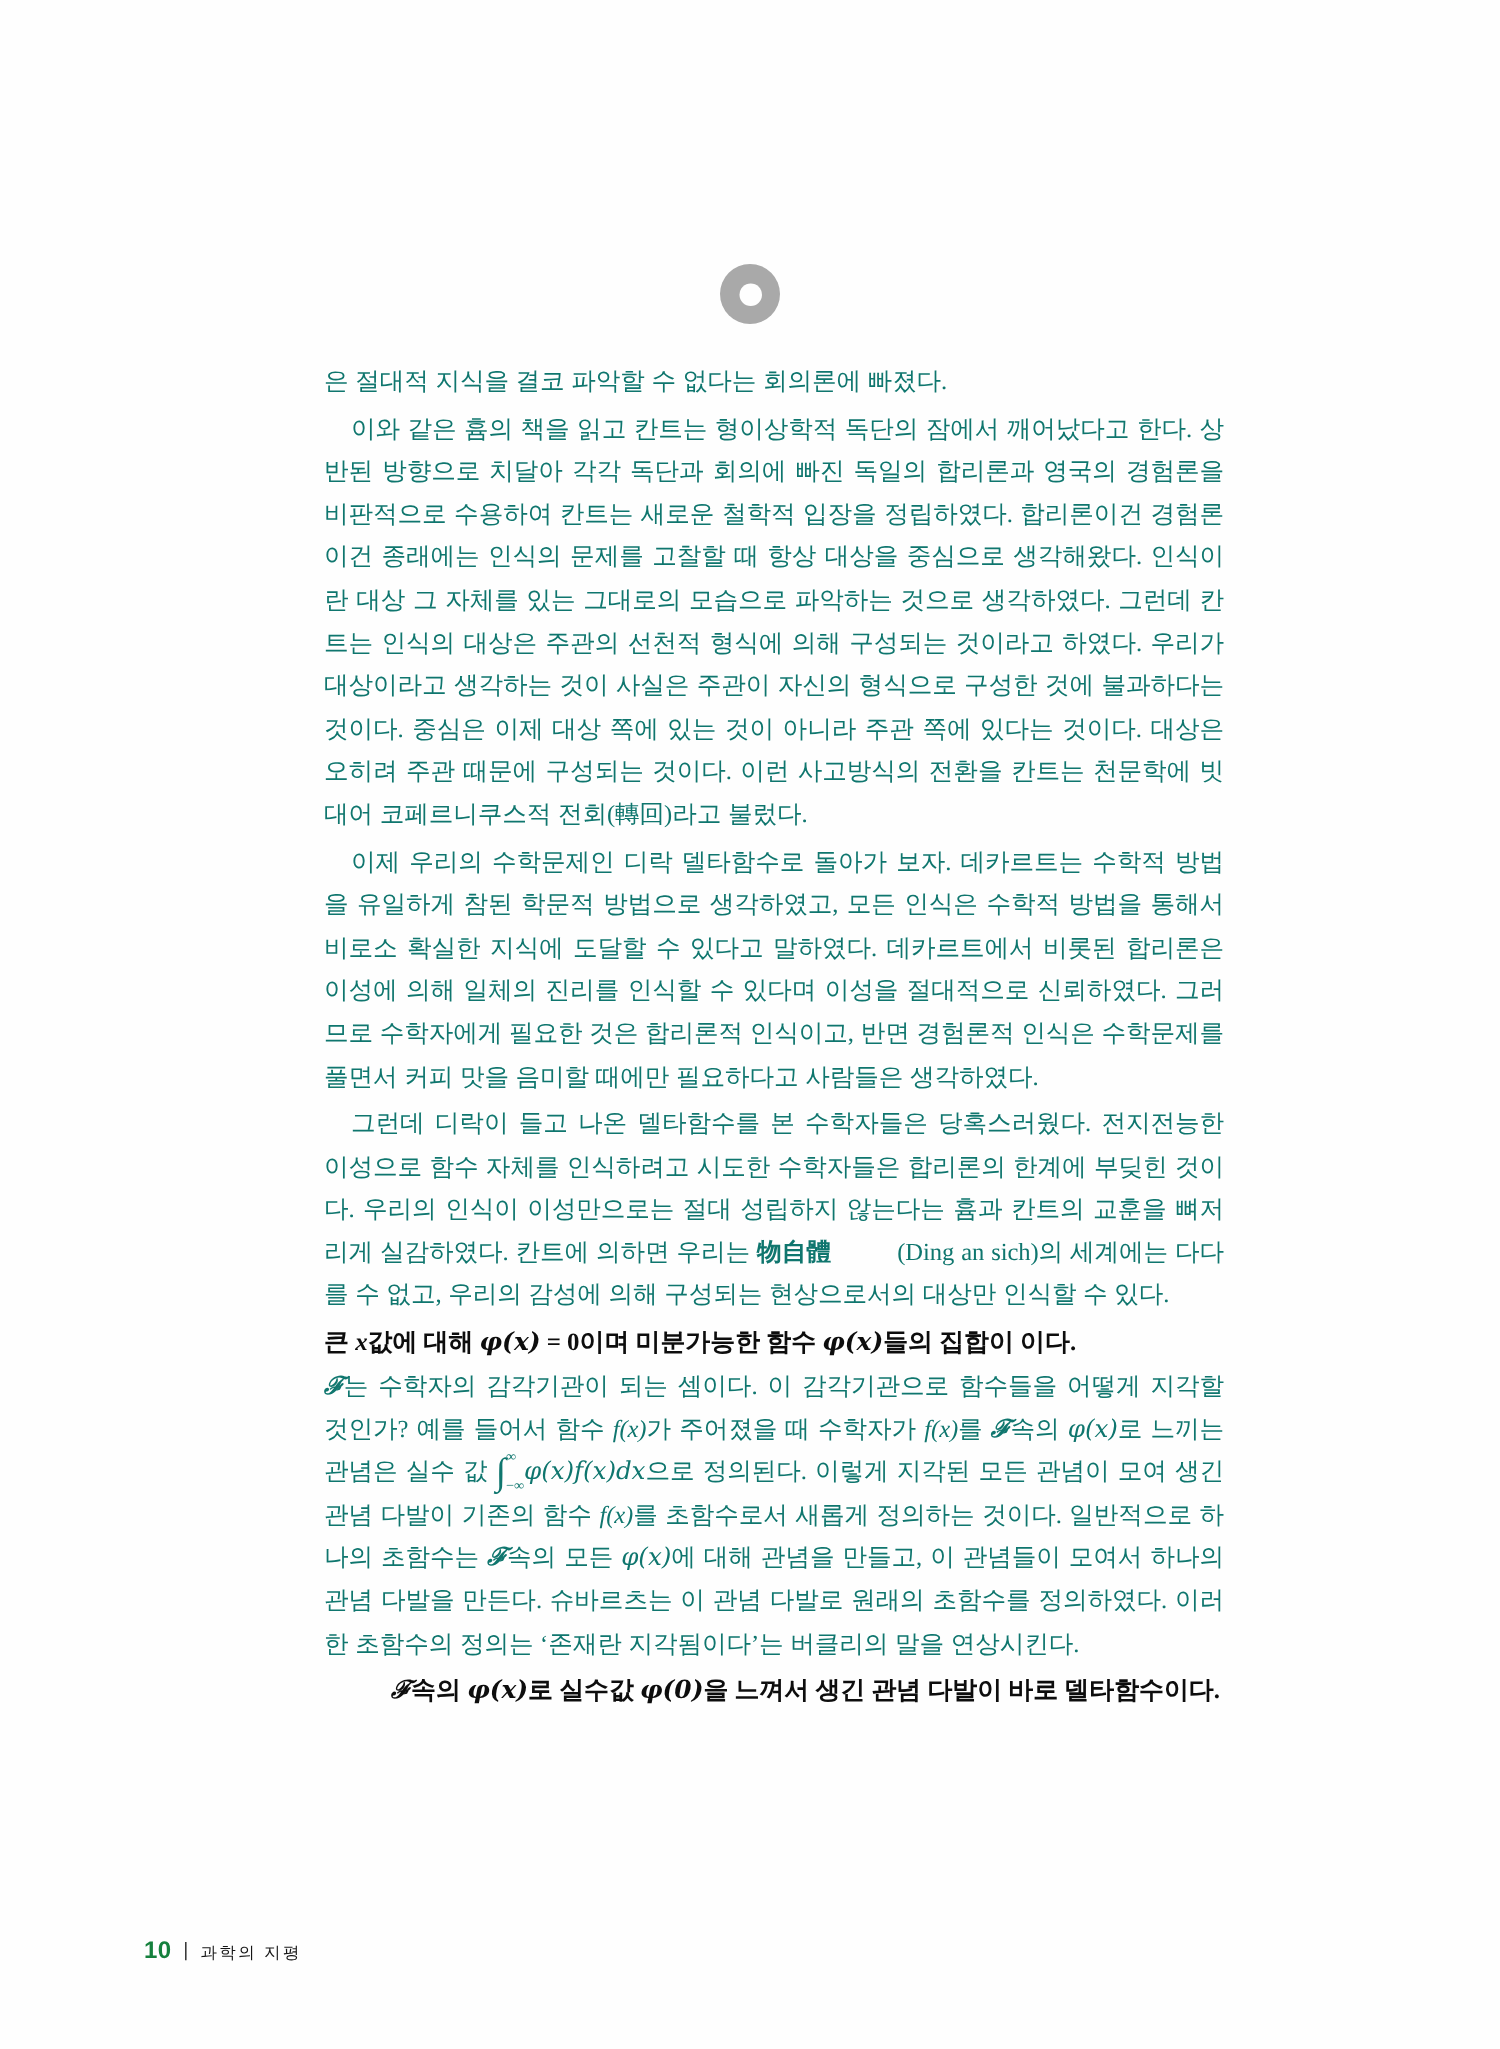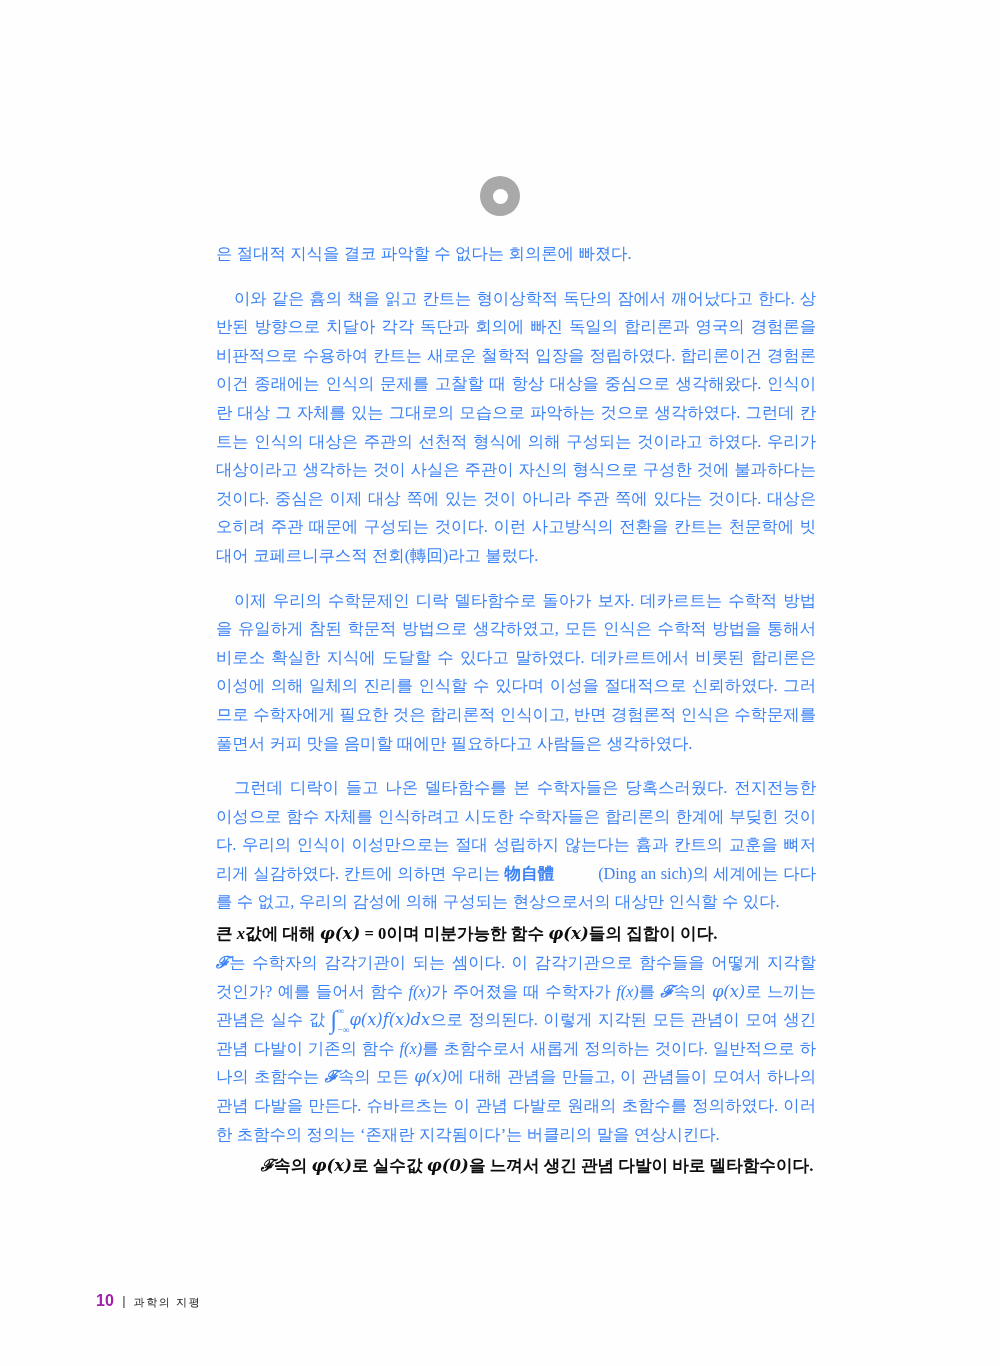--- a/index.html
+++ b/index.html
@@ -57,27 +57,27 @@
   }
 
   p.body {
     margin: 0;
     font-size: 16.4px;
     line-height: 28.6px;
     text-align: justify;
     text-justify: inter-character;
     letter-spacing: -0.05px;
     word-spacing: 0.4px;
-    color: #3b82f6;
+    color: #0f766e;
   }
   p.body.indent {
     text-indent: 18px;
   }
   p.body + p.body {
-    margin-top: 16px;
+    margin-top: 3px;
   }
 
   
   p.display {
     margin: 1px 0 0 0;
     font-size: 16.6px;
     line-height: 30px;
     text-align: left;
     font-weight: bold;
     color: #0d0d0d;
@@ -155,21 +155,21 @@
     left: 96px;
     top: 1292px;
     display: flex;
     align-items: baseline;
     gap: 0px;
   }
   .footer-page {
     font-family: "Liberation Sans", "DejaVu Sans", sans-serif;
     font-weight: bold;
     font-size: 16px;
-    color: #a21caf;
+    color: #15803d;
     letter-spacing: 0.2px;
   }
   .footer-sep {
     font-family: "Liberation Sans", "DejaVu Sans", sans-serif;
     font-size: 13px;
     color: #3a3a3a;
     margin: 0 8px;
     position: relative;
     top: -1px;
   }

